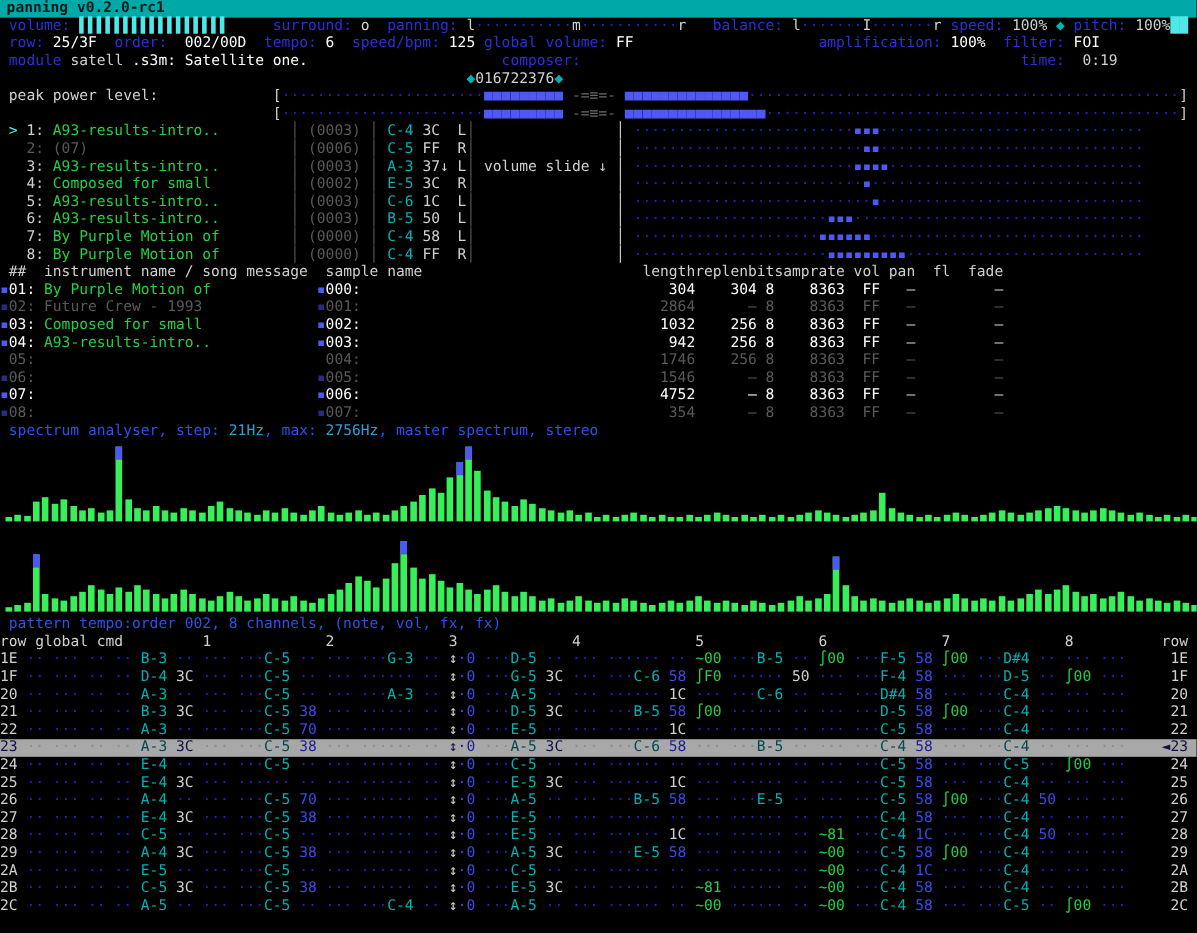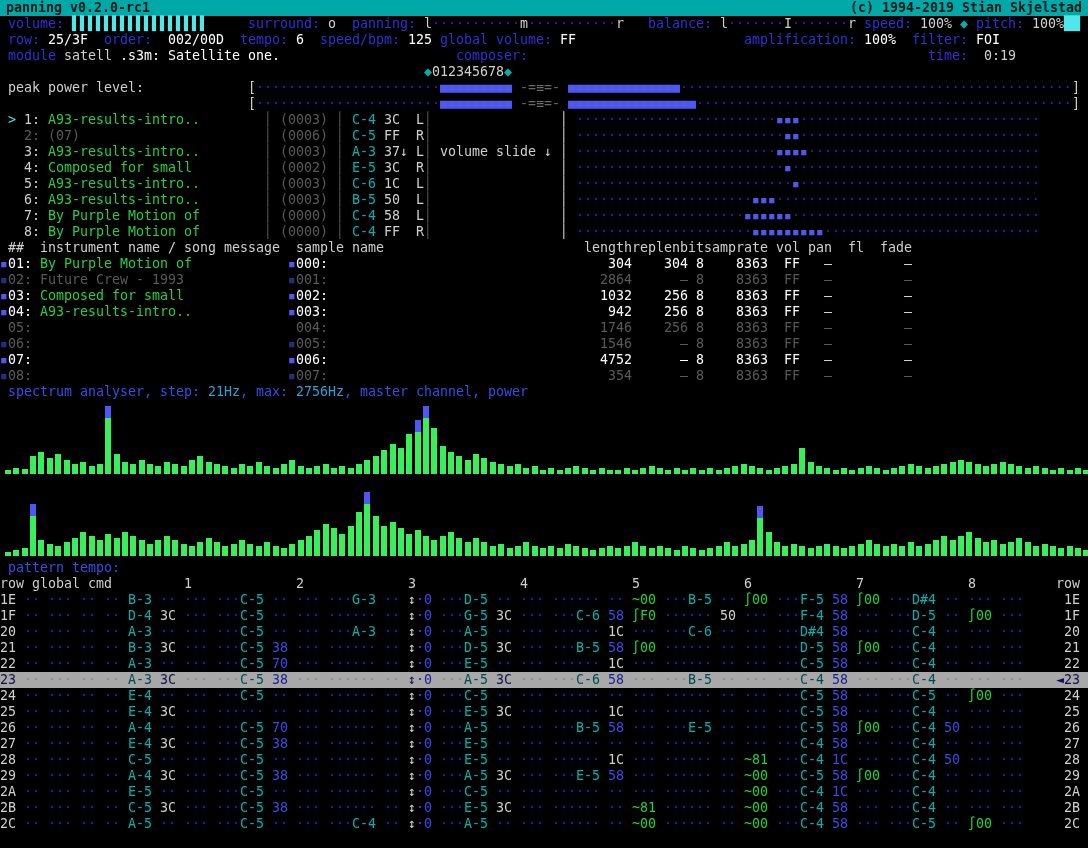--- a/index.html
+++ b/index.html
@@ -40,26 +40,25 @@
   #spec-bottom .sbar{margin-bottom:4px}
   .sbar{flex:none;width:6px;margin-right:2.37px;background:#38ef59;position:relative}
   .sbar .cap{position:absolute;top:0;left:0;width:100%;height:12px;background:#4d57f2}
 </style>
 </head>
 <body>
 
 <div id="screen">
   <div class="titlebar line">
     <span>panning v0.2.0-rc1</span>
-    <span>(c) 1994-2019 Stian Skjelstad</span>
   </div>
   <div class="line" id="line-vol"><span class="f c-label" style="left: 8px;">volume:</span><span class="f c-bcyan" style="left: 72px;">▌▌▌▌▌▌▌▌▌▌▌▌▌▌▌▌▌</span><span class="f c-label" style="left: 248px;">surround:</span><span class="f c-w" style="left: 328px;">o</span><span class="f c-label" style="left: 352px;">panning:</span><span class="f c-w" style="left: 424px;">l</span><span class="f c-dots" style="left: 432px;">···········</span><span class="f c-w" style="left: 520px;">m</span><span class="f c-dots" style="left: 528px;">···········</span><span class="f c-w" style="left: 616px;">r</span><span class="f c-label" style="left: 648px;">balance:</span><span class="f c-w" style="left: 720px;">l</span><span class="f c-dots" style="left: 728px;">·······</span><span class="f c-w" style="left: 784px;">I</span><span class="f c-dots" style="left: 792px;">·······</span><span class="f c-w" style="left: 848px;">r</span><span class="f c-label" style="left: 864px;">speed:</span><span class="f c-w" style="left: 920px;">100%</span><span class="f c-cyan" style="left: 960px;">◆</span><span class="f c-label" style="left: 976px;">pitch:</span><span class="f c-w" style="left: 1032px;">100%</span><span class="f c-bcyan" style="left: 1064px;">██</span></div>
   <div class="line" id="line-row"><span class="f c-label" style="left: 8px;">row:</span><span class="f c-bw" style="left: 48px;">25/3F</span><span class="f c-label" style="left: 104px;">order:</span><span class="f c-bw" style="left: 168px;">002/00D</span><span class="f c-label" style="left: 240px;">tempo:</span><span class="f c-bw" style="left: 296px;">6</span><span class="f c-label" style="left: 320px;">speed/bpm:</span><span class="f c-bw" style="left: 408px;">125</span><span class="f c-label" style="left: 440px;">global volume:</span><span class="f c-bw" style="left: 560px;">FF</span><span class="f c-label" style="left: 744px;">amplification:</span><span class="f c-bw" style="left: 864px;">100%</span><span class="f c-label" style="left: 912px;">filter:</span><span class="f c-bw" style="left: 976px;">FOI</span></div>
   <div class="line" id="line-module"><span class="f c-label" style="left: 8px;">module</span><span class="f c-w" style="left: 64px;">satell</span><span class="f c-bw" style="left: 120px;">.s3m: Satellite one.</span><span class="f c-label" style="left: 456px;">composer:</span><span class="f c-w" style="left: 536px;"></span><span class="f c-label" style="left: 928px;">time:</span><span class="f c-w" style="left: 984px;">0:19</span></div>
-  <div class="line" id="line-divider"><span class="f c-cyan" style="left: 424px;">◆</span><span class="f c-w" style="left: 432px;">012345678</span><span class="f c-cyan" style="left: 504px;">◆</span></div>
+  <div class="line" id="line-divider"><span class="f c-cyan" style="left: 424px;">◆</span><span class="f c-w" style="left: 432px;">016722376</span><span class="f c-cyan" style="left: 504px;">◆</span></div>
   <div class="line" id="peak1"><span class="f c-w" style="left: 8px;">peak power level:</span><span class="f c-w" style="left: 248px;">[</span><span class="f c-dots" style="left: 256px;">·······················</span><span class="f c-vu" style="left: 440px;">■■■■■■■■■</span><span class="f c-gray" style="left: 512px;"> -=≡=- </span><span class="f c-vu" style="left: 568px;">■■■■■■■■■■■■■■</span><span class="f c-dots" style="left: 680px;">·················································</span><span class="f c-w" style="left: 1072px;">]</span></div>
   <div class="line" id="peak2"><span class="f c-w" style="left: 248px;">[</span><span class="f c-dots" style="left: 256px;">·······················</span><span class="f c-vu" style="left: 440px;">■■■■■■■■■</span><span class="f c-gray" style="left: 512px;"> -=≡=- </span><span class="f c-vu" style="left: 568px;">■■■■■■■■■■■■■■■■</span><span class="f c-dots" style="left: 696px;">···············································</span><span class="f c-w" style="left: 1072px;">]</span></div>
   <div id="songs">
       <div class="line"><span class="f c-bcyan" style="left: 8px;">&gt;</span><span class="f c-w" style="left: 24px;">1:</span><span class="f c-green" style="left: 48px;">A93-results-intro..</span><span class="f c-sep" style="left: 264px;">│</span><span class="f c-dim" style="left: 280px;">(0003)</span><span class="f c-sep" style="left: 336px;">│</span><span class="f c-note" style="left: 352px;">C-4</span><span class="f c-w" style="left: 384px;">3C</span><span class="f c-w" style="left: 416px;">L</span><span class="f c-sep" style="left: 424px;">│</span><span class="f c-w" style="left: 560px;">│</span><span class="f c-dots" style="left: 576px;">·························</span><span class="f c-vu" style="left: 776px;">▪▪▪</span><span class="f c-dots" style="left: 800px;">······························</span></div>
       <div class="line"><span class="f c-dim" style="left: 24px;">2:</span><span class="f c-dim" style="left: 48px;">(07)</span><span class="f c-sep" style="left: 264px;">│</span><span class="f c-dim" style="left: 280px;">(0006)</span><span class="f c-sep" style="left: 336px;">│</span><span class="f c-note" style="left: 352px;">C-5</span><span class="f c-w" style="left: 384px;">FF</span><span class="f c-w" style="left: 416px;">R</span><span class="f c-sep" style="left: 424px;">│</span><span class="f c-w" style="left: 560px;">│</span><span class="f c-dots" style="left: 576px;">··························</span><span class="f c-vu" style="left: 784px;">▪▪</span><span class="f c-dots" style="left: 800px;">······························</span></div>
       <div class="line"><span class="f c-w" style="left: 24px;">3:</span><span class="f c-green" style="left: 48px;">A93-results-intro..</span><span class="f c-sep" style="left: 264px;">│</span><span class="f c-dim" style="left: 280px;">(0003)</span><span class="f c-sep" style="left: 336px;">│</span><span class="f c-note" style="left: 352px;">A-3</span><span class="f c-w" style="left: 384px;">37↓</span><span class="f c-w" style="left: 416px;">L</span><span class="f c-sep" style="left: 424px;">│</span><span class="f c-w" style="left: 440px;">volume slide ↓</span><span class="f c-w" style="left: 560px;">│</span><span class="f c-dots" style="left: 576px;">·························</span><span class="f c-vu" style="left: 776px;">▪▪▪▪</span><span class="f c-dots" style="left: 808px;">·····························</span></div>
       <div class="line"><span class="f c-w" style="left: 24px;">4:</span><span class="f c-green" style="left: 48px;">Composed for small</span><span class="f c-sep" style="left: 264px;">│</span><span class="f c-dim" style="left: 280px;">(0002)</span><span class="f c-sep" style="left: 336px;">│</span><span class="f c-note" style="left: 352px;">E-5</span><span class="f c-w" style="left: 384px;">3C</span><span class="f c-w" style="left: 416px;">R</span><span class="f c-sep" style="left: 424px;">│</span><span class="f c-w" style="left: 560px;">│</span><span class="f c-dots" style="left: 576px;">··························</span><span class="f c-vu" style="left: 784px;">▪</span><span class="f c-dots" style="left: 792px;">·······························</span></div>
       <div class="line"><span class="f c-w" style="left: 24px;">5:</span><span class="f c-green" style="left: 48px;">A93-results-intro..</span><span class="f c-sep" style="left: 264px;">│</span><span class="f c-dim" style="left: 280px;">(0003)</span><span class="f c-sep" style="left: 336px;">│</span><span class="f c-note" style="left: 352px;">C-6</span><span class="f c-w" style="left: 384px;">1C</span><span class="f c-w" style="left: 416px;">L</span><span class="f c-sep" style="left: 424px;">│</span><span class="f c-w" style="left: 560px;">│</span><span class="f c-dots" style="left: 576px;">···························</span><span class="f c-vu" style="left: 792px;">▪</span><span class="f c-dots" style="left: 800px;">······························</span></div>
       <div class="line"><span class="f c-w" style="left: 24px;">6:</span><span class="f c-green" style="left: 48px;">A93-results-intro..</span><span class="f c-sep" style="left: 264px;">│</span><span class="f c-dim" style="left: 280px;">(0003)</span><span class="f c-sep" style="left: 336px;">│</span><span class="f c-note" style="left: 352px;">B-5</span><span class="f c-w" style="left: 384px;">50</span><span class="f c-w" style="left: 416px;">L</span><span class="f c-sep" style="left: 424px;">│</span><span class="f c-w" style="left: 560px;">│</span><span class="f c-dots" style="left: 576px;">······················</span><span class="f c-vu" style="left: 752px;">▪▪▪</span><span class="f c-dots" style="left: 776px;">·································</span></div>
       <div class="line"><span class="f c-w" style="left: 24px;">7:</span><span class="f c-green" style="left: 48px;">By Purple Motion of</span><span class="f c-sep" style="left: 264px;">│</span><span class="f c-dim" style="left: 280px;">(0000)</span><span class="f c-sep" style="left: 336px;">│</span><span class="f c-note" style="left: 352px;">C-4</span><span class="f c-w" style="left: 384px;">58</span><span class="f c-w" style="left: 416px;">L</span><span class="f c-sep" style="left: 424px;">│</span><span class="f c-w" style="left: 560px;">│</span><span class="f c-dots" style="left: 576px;">·····················</span><span class="f c-vu" style="left: 744px;">▪▪▪▪▪▪</span><span class="f c-dots" style="left: 792px;">·······························</span></div>
@@ -69,21 +68,21 @@
   <div id="instr-rows">
       <div class="line"><span class="f c-vu" style="left: 0px;">▪</span><span class="f c-bw" style="left: 8px;">01:</span><span class="f c-green" style="left: 40px;">By Purple Motion of</span><span class="f c-vu" style="left: 288px;">▪</span><span class="f c-bw" style="left: 296px;">000:</span><span class="f c-bw" style="left: 608px;">304</span><span class="f c-bw" style="left: 664px;">304</span><span class="f c-bw" style="left: 696px;">8</span><span class="f c-bw" style="left: 736px;">8363</span><span class="f c-bw" style="left: 784px;">FF</span><span class="f c-w" style="left: 824px;">–</span><span class="f c-w" style="left: 904px;">–</span></div>
       <div class="line"><span class="f c-vud" style="left: 0px;">▪</span><span class="f c-dim" style="left: 8px;">02:</span><span class="f c-dim" style="left: 40px;">Future Crew - 1993</span><span class="f c-vud" style="left: 288px;">▪</span><span class="f c-dim" style="left: 296px;">001:</span><span class="f c-dim" style="left: 600px;">2864</span><span class="f c-dim" style="left: 680px;">–</span><span class="f c-dim" style="left: 696px;">8</span><span class="f c-dim" style="left: 736px;">8363</span><span class="f c-dim" style="left: 784px;">FF</span><span class="f c-dim" style="left: 824px;">–</span><span class="f c-dim" style="left: 904px;">–</span></div>
       <div class="line"><span class="f c-vu" style="left: 0px;">▪</span><span class="f c-bw" style="left: 8px;">03:</span><span class="f c-green" style="left: 40px;">Composed for small</span><span class="f c-vu" style="left: 288px;">▪</span><span class="f c-bw" style="left: 296px;">002:</span><span class="f c-bw" style="left: 600px;">1032</span><span class="f c-bw" style="left: 664px;">256</span><span class="f c-bw" style="left: 696px;">8</span><span class="f c-bw" style="left: 736px;">8363</span><span class="f c-bw" style="left: 784px;">FF</span><span class="f c-w" style="left: 824px;">–</span><span class="f c-w" style="left: 904px;">–</span></div>
       <div class="line"><span class="f c-vu" style="left: 0px;">▪</span><span class="f c-bw" style="left: 8px;">04:</span><span class="f c-green" style="left: 40px;">A93-results-intro..</span><span class="f c-vu" style="left: 288px;">▪</span><span class="f c-bw" style="left: 296px;">003:</span><span class="f c-bw" style="left: 608px;">942</span><span class="f c-bw" style="left: 664px;">256</span><span class="f c-bw" style="left: 696px;">8</span><span class="f c-bw" style="left: 736px;">8363</span><span class="f c-bw" style="left: 784px;">FF</span><span class="f c-w" style="left: 824px;">–</span><span class="f c-w" style="left: 904px;">–</span></div>
       <div class="line"><span class="f c-dim" style="left: 8px;">05:</span><span class="f c-dim" style="left: 296px;">004:</span><span class="f c-dim" style="left: 600px;">1746</span><span class="f c-dim" style="left: 664px;">256</span><span class="f c-dim" style="left: 696px;">8</span><span class="f c-dim" style="left: 736px;">8363</span><span class="f c-dim" style="left: 784px;">FF</span><span class="f c-dim" style="left: 824px;">–</span><span class="f c-dim" style="left: 904px;">–</span></div>
       <div class="line"><span class="f c-vud" style="left: 0px;">▪</span><span class="f c-dim" style="left: 8px;">06:</span><span class="f c-vud" style="left: 288px;">▪</span><span class="f c-dim" style="left: 296px;">005:</span><span class="f c-dim" style="left: 600px;">1546</span><span class="f c-dim" style="left: 680px;">–</span><span class="f c-dim" style="left: 696px;">8</span><span class="f c-dim" style="left: 736px;">8363</span><span class="f c-dim" style="left: 784px;">FF</span><span class="f c-dim" style="left: 824px;">–</span><span class="f c-dim" style="left: 904px;">–</span></div>
       <div class="line"><span class="f c-vu" style="left: 0px;">▪</span><span class="f c-bw" style="left: 8px;">07:</span><span class="f c-vu" style="left: 288px;">▪</span><span class="f c-bw" style="left: 296px;">006:</span><span class="f c-bw" style="left: 600px;">4752</span><span class="f c-bw" style="left: 680px;">–</span><span class="f c-bw" style="left: 696px;">8</span><span class="f c-bw" style="left: 736px;">8363</span><span class="f c-bw" style="left: 784px;">FF</span><span class="f c-w" style="left: 824px;">–</span><span class="f c-w" style="left: 904px;">–</span></div>
       <div class="line"><span class="f c-vud" style="left: 0px;">▪</span><span class="f c-dim" style="left: 8px;">08:</span><span class="f c-vud" style="left: 288px;">▪</span><span class="f c-dim" style="left: 296px;">007:</span><span class="f c-dim" style="left: 608px;">354</span><span class="f c-dim" style="left: 680px;">–</span><span class="f c-dim" style="left: 696px;">8</span><span class="f c-dim" style="left: 736px;">8363</span><span class="f c-dim" style="left: 784px;">FF</span><span class="f c-dim" style="left: 824px;">–</span><span class="f c-dim" style="left: 904px;">–</span></div>
     </div>
-  <div class="line" id="spec-label"><span class="f c-title" style="left: 8px;">spectrum analyser, step: </span><span class="f c-val" style="left: 208px;">21Hz</span><span class="f c-title" style="left: 240px;">, max: </span><span class="f c-val" style="left: 296px;">2756Hz</span><span class="f c-title" style="left: 344px;">, master channel, power</span></div>
+  <div class="line" id="spec-label"><span class="f c-title" style="left: 8px;">spectrum analyser, step: </span><span class="f c-val" style="left: 208px;">21Hz</span><span class="f c-title" style="left: 240px;">, max: </span><span class="f c-val" style="left: 296px;">2756Hz</span><span class="f c-title" style="left: 344px;">, master spectrum, stereo</span></div>
   <div id="spec-top" class="spec">
       <div class="sbar" style="height: 4px;"></div>
       <div class="sbar" style="height: 6px;"></div>
       <div class="sbar" style="height: 5px;"></div>
       <div class="sbar" style="height: 18px;"></div>
       <div class="sbar" style="height: 22px;"></div>
       <div class="sbar" style="height: 16px;"></div>
       <div class="sbar" style="height: 20px;"></div>
       <div class="sbar" style="height: 14px;"></div>
       <div class="sbar" style="height: 10px;"></div>
@@ -346,21 +345,21 @@
       <div class="sbar" style="height: 18px;"></div>
       <div class="sbar" style="height: 14px;"></div>
       <div class="sbar" style="height: 10px;"></div>
       <div class="sbar" style="height: 12px;"></div>
       <div class="sbar" style="height: 10px;"></div>
       <div class="sbar" style="height: 8px;"></div>
       <div class="sbar" style="height: 10px;"></div>
       <div class="sbar" style="height: 8px;"></div>
       <div class="sbar" style="height: 6px;"></div>
     </div>
-  <div class="line" id="pat-label"><span class="f c-title" style="left: 8px;">pattern tempo:</span></div>
+  <div class="line" id="pat-label"><span class="f c-title" style="left: 8px;">pattern tempo:</span><span class="f c-title" style="left: 120px;">order 002, 8 channels, (note, vol, fx, fx)</span></div>
   <div class="line" id="pat-header"><span class="f c-w" style="left: 0px;">row</span><span class="f c-w" style="left: 32px;">global cmd</span><span class="f c-w" style="left: 184px;">1</span><span class="f c-w" style="left: 296px;">2</span><span class="f c-w" style="left: 408px;">3</span><span class="f c-w" style="left: 520px;">4</span><span class="f c-w" style="left: 632px;">5</span><span class="f c-w" style="left: 744px;">6</span><span class="f c-w" style="left: 856px;">7</span><span class="f c-w" style="left: 968px;">8</span><span class="f c-w" style="left: 1056px;">row</span></div>
   <div id="pat-rows">
       <div class="line"><span class="f c-w" style="left: 0px;">1E</span><span class="f c-dots" style="left: 24px;">·· ··· ·· ··</span><span class="f c-note" style="left: 128px;">B-3</span><span class="f c-dots" style="left: 160px;">··</span><span class="f c-dots" style="left: 184px;">···</span><span class="f c-dots" style="left: 216px;">···</span><span class="f c-note" style="left: 240px;">C-5</span><span class="f c-dots" style="left: 272px;">··</span><span class="f c-dots" style="left: 296px;">···</span><span class="f c-dots" style="left: 328px;">···</span><span class="f c-note" style="left: 352px;">G-3</span><span class="f c-dots" style="left: 384px;">··</span><span class="f c-w" style="left: 408px;">↕</span><span class="f c-volb" style="left: 416px;">·0</span><span class="f c-dots" style="left: 440px;">···</span><span class="f c-note" style="left: 464px;">D-5</span><span class="f c-dots" style="left: 496px;">··</span><span class="f c-dots" style="left: 520px;">···</span><span class="f c-dots" style="left: 552px;">···</span><span class="f c-dots" style="left: 576px;">···</span><span class="f c-dots" style="left: 608px;">··</span><span class="f c-fxg" style="left: 632px;">~00</span><span class="f c-dots" style="left: 664px;">···</span><span class="f c-note" style="left: 688px;">B-5</span><span class="f c-dots" style="left: 720px;">··</span><span class="f c-fxg" style="left: 744px;">∫00</span><span class="f c-dots" style="left: 776px;">···</span><span class="f c-note" style="left: 800px;">F-5</span><span class="f c-volb" style="left: 832px;">58</span><span class="f c-fxg" style="left: 856px;">∫00</span><span class="f c-dots" style="left: 888px;">···</span><span class="f c-note" style="left: 912px;">D#4</span><span class="f c-dots" style="left: 944px;">··</span><span class="f c-dots" style="left: 968px;">···</span><span class="f c-dots" style="left: 1000px;">···</span><span class="f c-w" style="left: 1064px;">1E</span></div>
       <div class="line"><span class="f c-w" style="left: 0px;">1F</span><span class="f c-dots" style="left: 24px;">·· ··· ·· ··</span><span class="f c-note" style="left: 128px;">D-4</span><span class="f c-w" style="left: 160px;">3C</span><span class="f c-dots" style="left: 184px;">···</span><span class="f c-dots" style="left: 216px;">···</span><span class="f c-note" style="left: 240px;">C-5</span><span class="f c-dots" style="left: 272px;">··</span><span class="f c-dots" style="left: 296px;">···</span><span class="f c-dots" style="left: 328px;">···</span><span class="f c-dots" style="left: 352px;">···</span><span class="f c-dots" style="left: 384px;">··</span><span class="f c-w" style="left: 408px;">↕</span><span class="f c-volb" style="left: 416px;">·0</span><span class="f c-dots" style="left: 440px;">···</span><span class="f c-note" style="left: 464px;">G-5</span><span class="f c-w" style="left: 496px;">3C</span><span class="f c-dots" style="left: 520px;">···</span><span class="f c-dots" style="left: 552px;">···</span><span class="f c-note" style="left: 576px;">C-6</span><span class="f c-volb" style="left: 608px;">58</span><span class="f c-fxg" style="left: 632px;">∫F0</span><span class="f c-dots" style="left: 664px;">···</span><span class="f c-dots" style="left: 688px;">···</span><span class="f c-w" style="left: 720px;">50</span><span class="f c-dots" style="left: 744px;">···</span><span class="f c-dots" style="left: 776px;">···</span><span class="f c-note" style="left: 800px;">F-4</span><span class="f c-volb" style="left: 832px;">58</span><span class="f c-dots" style="left: 856px;">···</span><span class="f c-dots" style="left: 888px;">···</span><span class="f c-note" style="left: 912px;">D-5</span><span class="f c-dots" style="left: 944px;">··</span><span class="f c-fxg" style="left: 968px;">∫00</span><span class="f c-dots" style="left: 1000px;">···</span><span class="f c-w" style="left: 1064px;">1F</span></div>
       <div class="line"><span class="f c-w" style="left: 0px;">20</span><span class="f c-dots" style="left: 24px;">·· ··· ·· ··</span><span class="f c-note" style="left: 128px;">A-3</span><span class="f c-dots" style="left: 160px;">··</span><span class="f c-dots" style="left: 184px;">···</span><span class="f c-dots" style="left: 216px;">···</span><span class="f c-note" style="left: 240px;">C-5</span><span class="f c-dots" style="left: 272px;">··</span><span class="f c-dots" style="left: 296px;">···</span><span class="f c-dots" style="left: 328px;">···</span><span class="f c-note" style="left: 352px;">A-3</span><span class="f c-dots" style="left: 384px;">··</span><span class="f c-w" style="left: 408px;">↕</span><span class="f c-volb" style="left: 416px;">·0</span><span class="f c-dots" style="left: 440px;">···</span><span class="f c-note" style="left: 464px;">A-5</span><span class="f c-dots" style="left: 496px;">··</span><span class="f c-dots" style="left: 520px;">···</span><span class="f c-dots" style="left: 552px;">···</span><span class="f c-dots" style="left: 576px;">···</span><span class="f c-w" style="left: 608px;">1C</span><span class="f c-dots" style="left: 632px;">···</span><span class="f c-dots" style="left: 664px;">···</span><span class="f c-note" style="left: 688px;">C-6</span><span class="f c-dots" style="left: 720px;">··</span><span class="f c-dots" style="left: 744px;">···</span><span class="f c-dots" style="left: 776px;">···</span><span class="f c-note" style="left: 800px;">D#4</span><span class="f c-volb" style="left: 832px;">58</span><span class="f c-dots" style="left: 856px;">···</span><span class="f c-dots" style="left: 888px;">···</span><span class="f c-note" style="left: 912px;">C-4</span><span class="f c-dots" style="left: 944px;">··</span><span class="f c-dots" style="left: 968px;">···</span><span class="f c-dots" style="left: 1000px;">···</span><span class="f c-w" style="left: 1064px;">20</span></div>
       <div class="line"><span class="f c-w" style="left: 0px;">21</span><span class="f c-dots" style="left: 24px;">·· ··· ·· ··</span><span class="f c-note" style="left: 128px;">B-3</span><span class="f c-w" style="left: 160px;">3C</span><span class="f c-dots" style="left: 184px;">···</span><span class="f c-dots" style="left: 216px;">···</span><span class="f c-note" style="left: 240px;">C-5</span><span class="f c-volb" style="left: 272px;">38</span><span class="f c-dots" style="left: 296px;">···</span><span class="f c-dots" style="left: 328px;">···</span><span class="f c-dots" style="left: 352px;">···</span><span class="f c-dots" style="left: 384px;">··</span><span class="f c-w" style="left: 408px;">↕</span><span class="f c-volb" style="left: 416px;">·0</span><span class="f c-dots" style="left: 440px;">···</span><span class="f c-note" style="left: 464px;">D-5</span><span class="f c-w" style="left: 496px;">3C</span><span class="f c-dots" style="left: 520px;">···</span><span class="f c-dots" style="left: 552px;">···</span><span class="f c-note" style="left: 576px;">B-5</span><span class="f c-volb" style="left: 608px;">58</span><span class="f c-fxg" style="left: 632px;">∫00</span><span class="f c-dots" style="left: 664px;">···</span><span class="f c-dots" style="left: 688px;">···</span><span class="f c-dots" style="left: 720px;">··</span><span class="f c-dots" style="left: 744px;">···</span><span class="f c-dots" style="left: 776px;">···</span><span class="f c-note" style="left: 800px;">D-5</span><span class="f c-volb" style="left: 832px;">58</span><span class="f c-fxg" style="left: 856px;">∫00</span><span class="f c-dots" style="left: 888px;">···</span><span class="f c-note" style="left: 912px;">C-4</span><span class="f c-dots" style="left: 944px;">··</span><span class="f c-dots" style="left: 968px;">···</span><span class="f c-dots" style="left: 1000px;">···</span><span class="f c-w" style="left: 1064px;">21</span></div>
       <div class="line"><span class="f c-w" style="left: 0px;">22</span><span class="f c-dots" style="left: 24px;">·· ··· ·· ··</span><span class="f c-note" style="left: 128px;">A-3</span><span class="f c-dots" style="left: 160px;">··</span><span class="f c-dots" style="left: 184px;">···</span><span class="f c-dots" style="left: 216px;">···</span><span class="f c-note" style="left: 240px;">C-5</span><span class="f c-volb" style="left: 272px;">70</span><span class="f c-dots" style="left: 296px;">···</span><span class="f c-dots" style="left: 328px;">···</span><span class="f c-dots" style="left: 352px;">···</span><span class="f c-dots" style="left: 384px;">··</span><span class="f c-w" style="left: 408px;">↕</span><span class="f c-volb" style="left: 416px;">·0</span><span class="f c-dots" style="left: 440px;">···</span><span class="f c-note" style="left: 464px;">E-5</span><span class="f c-dots" style="left: 496px;">··</span><span class="f c-dots" style="left: 520px;">···</span><span class="f c-dots" style="left: 552px;">···</span><span class="f c-dots" style="left: 576px;">···</span><span class="f c-w" style="left: 608px;">1C</span><span class="f c-dots" style="left: 632px;">···</span><span class="f c-dots" style="left: 664px;">···</span><span class="f c-dots" style="left: 688px;">···</span><span class="f c-dots" style="left: 720px;">··</span><span class="f c-dots" style="left: 744px;">···</span><span class="f c-dots" style="left: 776px;">···</span><span class="f c-note" style="left: 800px;">C-5</span><span class="f c-volb" style="left: 832px;">58</span><span class="f c-dots" style="left: 856px;">···</span><span class="f c-dots" style="left: 888px;">···</span><span class="f c-note" style="left: 912px;">C-4</span><span class="f c-dots" style="left: 944px;">··</span><span class="f c-dots" style="left: 968px;">···</span><span class="f c-dots" style="left: 1000px;">···</span><span class="f c-w" style="left: 1064px;">22</span></div>
       <div class="line"><div class="hl-bg"></div><span class="f hl-dark" style="left: 0px;">23</span><span class="f hl-dots" style="left: 24px;">·· ··· ·· ··</span><span class="f hl-note" style="left: 128px;">A-3</span><span class="f hl-dark" style="left: 160px;">3C</span><span class="f hl-dots" style="left: 184px;">···</span><span class="f hl-dots" style="left: 216px;">···</span><span class="f hl-note" style="left: 240px;">C-5</span><span class="f hl-volb" style="left: 272px;">38</span><span class="f hl-dots" style="left: 296px;">···</span><span class="f hl-dots" style="left: 328px;">···</span><span class="f hl-dots" style="left: 352px;">···</span><span class="f hl-dots" style="left: 384px;">··</span><span class="f hl-dark" style="left: 408px;">↕</span><span class="f hl-volb" style="left: 416px;">·0</span><span class="f hl-dots" style="left: 440px;">···</span><span class="f hl-note" style="left: 464px;">A-5</span><span class="f hl-dark" style="left: 496px;">3C</span><span class="f hl-dots" style="left: 520px;">···</span><span class="f hl-dots" style="left: 552px;">···</span><span class="f hl-note" style="left: 576px;">C-6</span><span class="f hl-volb" style="left: 608px;">58</span><span class="f hl-dots" style="left: 632px;">···</span><span class="f hl-dots" style="left: 664px;">···</span><span class="f hl-note" style="left: 688px;">B-5</span><span class="f hl-dots" style="left: 720px;">··</span><span class="f hl-dots" style="left: 744px;">···</span><span class="f hl-dots" style="left: 776px;">···</span><span class="f hl-note" style="left: 800px;">C-4</span><span class="f hl-volb" style="left: 832px;">58</span><span class="f hl-dots" style="left: 856px;">···</span><span class="f hl-dots" style="left: 888px;">···</span><span class="f hl-note" style="left: 912px;">C-4</span><span class="f hl-dots" style="left: 944px;">··</span><span class="f hl-dots" style="left: 968px;">···</span><span class="f hl-dots" style="left: 1000px;">···</span><span class="f hl-dark" style="left: 1056px;">◄</span><span class="f hl-dark" style="left: 1064px;">23</span></div>
       <div class="line"><span class="f c-w" style="left: 0px;">24</span><span class="f c-dots" style="left: 24px;">·· ··· ·· ··</span><span class="f c-note" style="left: 128px;">E-4</span><span class="f c-dots" style="left: 160px;">··</span><span class="f c-dots" style="left: 184px;">···</span><span class="f c-dots" style="left: 216px;">···</span><span class="f c-note" style="left: 240px;">C-5</span><span class="f c-dots" style="left: 272px;">··</span><span class="f c-dots" style="left: 296px;">···</span><span class="f c-dots" style="left: 328px;">···</span><span class="f c-dots" style="left: 352px;">···</span><span class="f c-dots" style="left: 384px;">··</span><span class="f c-w" style="left: 408px;">↕</span><span class="f c-volb" style="left: 416px;">·0</span><span class="f c-dots" style="left: 440px;">···</span><span class="f c-note" style="left: 464px;">C-5</span><span class="f c-dots" style="left: 496px;">··</span><span class="f c-dots" style="left: 520px;">···</span><span class="f c-dots" style="left: 552px;">···</span><span class="f c-dots" style="left: 576px;">···</span><span class="f c-dots" style="left: 608px;">··</span><span class="f c-dots" style="left: 632px;">···</span><span class="f c-dots" style="left: 664px;">···</span><span class="f c-dots" style="left: 688px;">···</span><span class="f c-dots" style="left: 720px;">··</span><span class="f c-dots" style="left: 744px;">···</span><span class="f c-dots" style="left: 776px;">···</span><span class="f c-note" style="left: 800px;">C-5</span><span class="f c-volb" style="left: 832px;">58</span><span class="f c-dots" style="left: 856px;">···</span><span class="f c-dots" style="left: 888px;">···</span><span class="f c-note" style="left: 912px;">C-5</span><span class="f c-dots" style="left: 944px;">··</span><span class="f c-fxg" style="left: 968px;">∫00</span><span class="f c-dots" style="left: 1000px;">···</span><span class="f c-w" style="left: 1064px;">24</span></div>
       <div class="line"><span class="f c-w" style="left: 0px;">25</span><span class="f c-dots" style="left: 24px;">·· ··· ·· ··</span><span class="f c-note" style="left: 128px;">E-4</span><span class="f c-w" style="left: 160px;">3C</span><span class="f c-dots" style="left: 184px;">···</span><span class="f c-dots" style="left: 216px;">···</span><span class="f c-dots" style="left: 240px;">···</span><span class="f c-dots" style="left: 272px;">··</span><span class="f c-dots" style="left: 296px;">···</span><span class="f c-dots" style="left: 328px;">···</span><span class="f c-dots" style="left: 352px;">···</span><span class="f c-dots" style="left: 384px;">··</span><span class="f c-w" style="left: 408px;">↕</span><span class="f c-volb" style="left: 416px;">·0</span><span class="f c-dots" style="left: 440px;">···</span><span class="f c-note" style="left: 464px;">E-5</span><span class="f c-w" style="left: 496px;">3C</span><span class="f c-dots" style="left: 520px;">···</span><span class="f c-dots" style="left: 552px;">···</span><span class="f c-dots" style="left: 576px;">···</span><span class="f c-w" style="left: 608px;">1C</span><span class="f c-dots" style="left: 632px;">···</span><span class="f c-dots" style="left: 664px;">···</span><span class="f c-dots" style="left: 688px;">···</span><span class="f c-dots" style="left: 720px;">··</span><span class="f c-dots" style="left: 744px;">···</span><span class="f c-dots" style="left: 776px;">···</span><span class="f c-note" style="left: 800px;">C-5</span><span class="f c-volb" style="left: 832px;">58</span><span class="f c-dots" style="left: 856px;">···</span><span class="f c-dots" style="left: 888px;">···</span><span class="f c-note" style="left: 912px;">C-4</span><span class="f c-dots" style="left: 944px;">··</span><span class="f c-dots" style="left: 968px;">···</span><span class="f c-dots" style="left: 1000px;">···</span><span class="f c-w" style="left: 1064px;">25</span></div>

